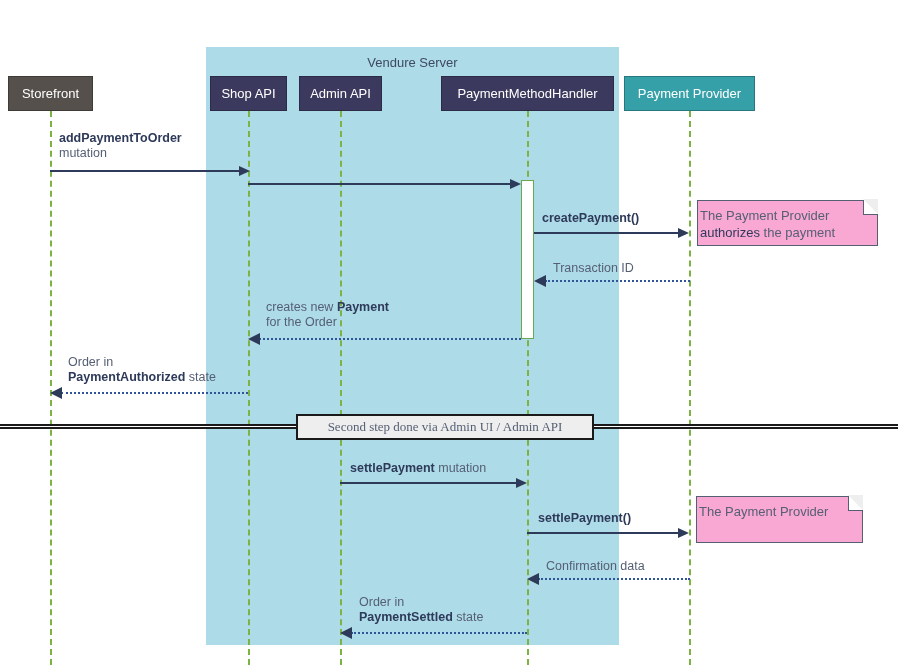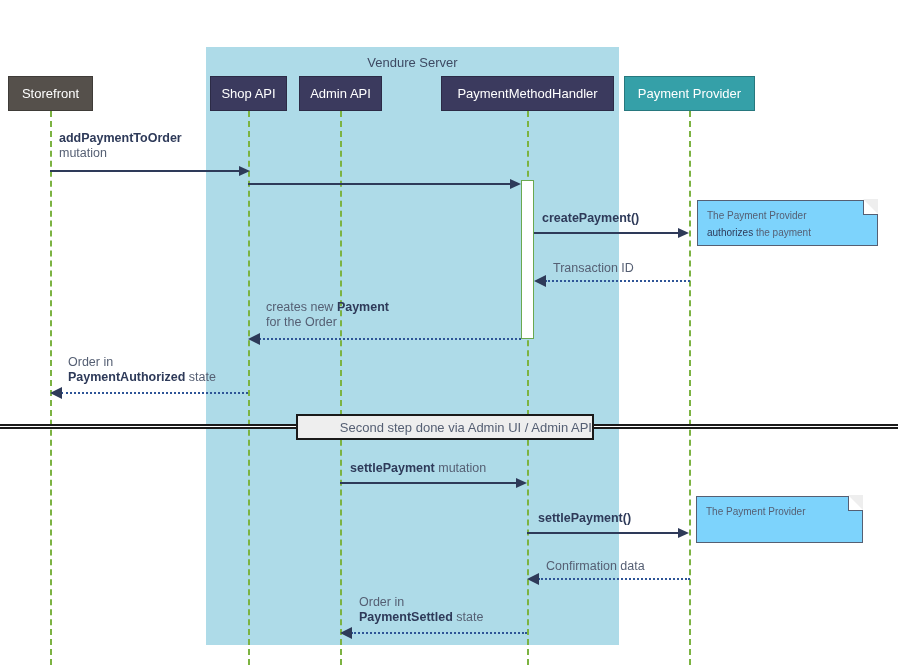--- a/index.html
+++ b/index.html
@@ -101,27 +101,27 @@
     position: absolute;
     font-size: 12.5px;
     color: #555f73;
     white-space: nowrap;
     line-height: 15px;
   }
   .msg-label b { color: #2e3a59; font-weight: bold; }
   
   .note {
     position: absolute;
-    background: #7dd3fc;
+    background: #f9a8d4;
     border: 1px solid #555f73;
     box-sizing: border-box;
-    font-size: 10px;
+    font-size: 13px;
     color: #555f73;
     line-height: 17px;
-    padding: 6px 10px 6px 9px;
+    padding: 6px 10px 6px 2px;
   }
   .note b { color: #2e3a59; font-weight: normal; }
   .note-fold {
     position: absolute;
     right: -1px;
     top: -1px;
     width: 14px;
     height: 14px;
     background: #ffffff;
     border-left: 1px solid #555f73;
@@ -145,23 +145,24 @@
     box-sizing: border-box;
     background: #ffffff;
   }
   .divider-box {
     position: absolute;
     background: #eeeeee;
     border: 2px solid #1a1a1a;
     box-sizing: border-box;
     display: flex;
     align-items: center;
-    justify-content: flex-end;
+    justify-content: center;
     font-size: 13px;
     color: #555f73;
+    font-family: Liberation Serif, serif;
   }
 </style>
 </head>
 <body>
 
 <div id="canvas">
 
 
   <div class="group-box" style="left:206px; top:47px; width:413px; height:598px;">
     <div class="group-label">Vendure Server</div>

